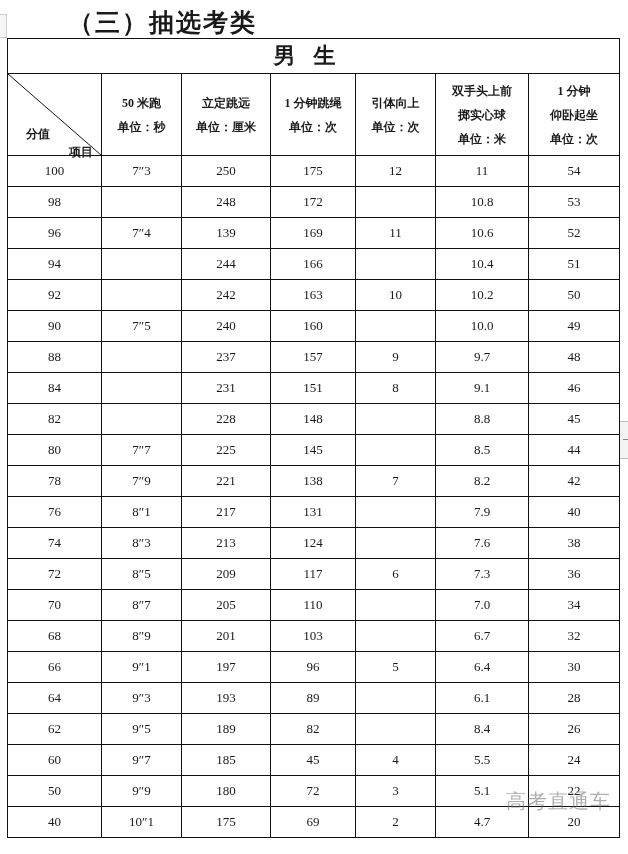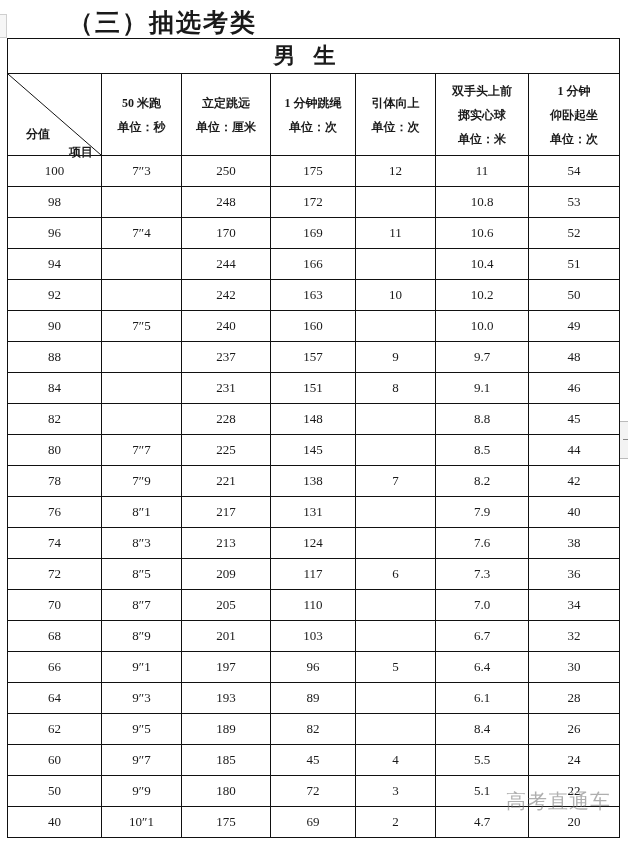--- a/index.html
+++ b/index.html
@@ -98,21 +98,21 @@
         <td></td>
         <td>248</td>
         <td>172</td>
         <td></td>
         <td>10.8</td>
         <td>53</td>
       </tr>
       <tr class="data-row">
         <td>96</td>
         <td>7″4</td>
-        <td>170</td>
+        <td>139</td>
         <td>169</td>
         <td>11</td>
         <td>10.6</td>
         <td>52</td>
       </tr>
       <tr class="data-row">
         <td>94</td>
         <td></td>
         <td>244</td>
         <td>166</td>

